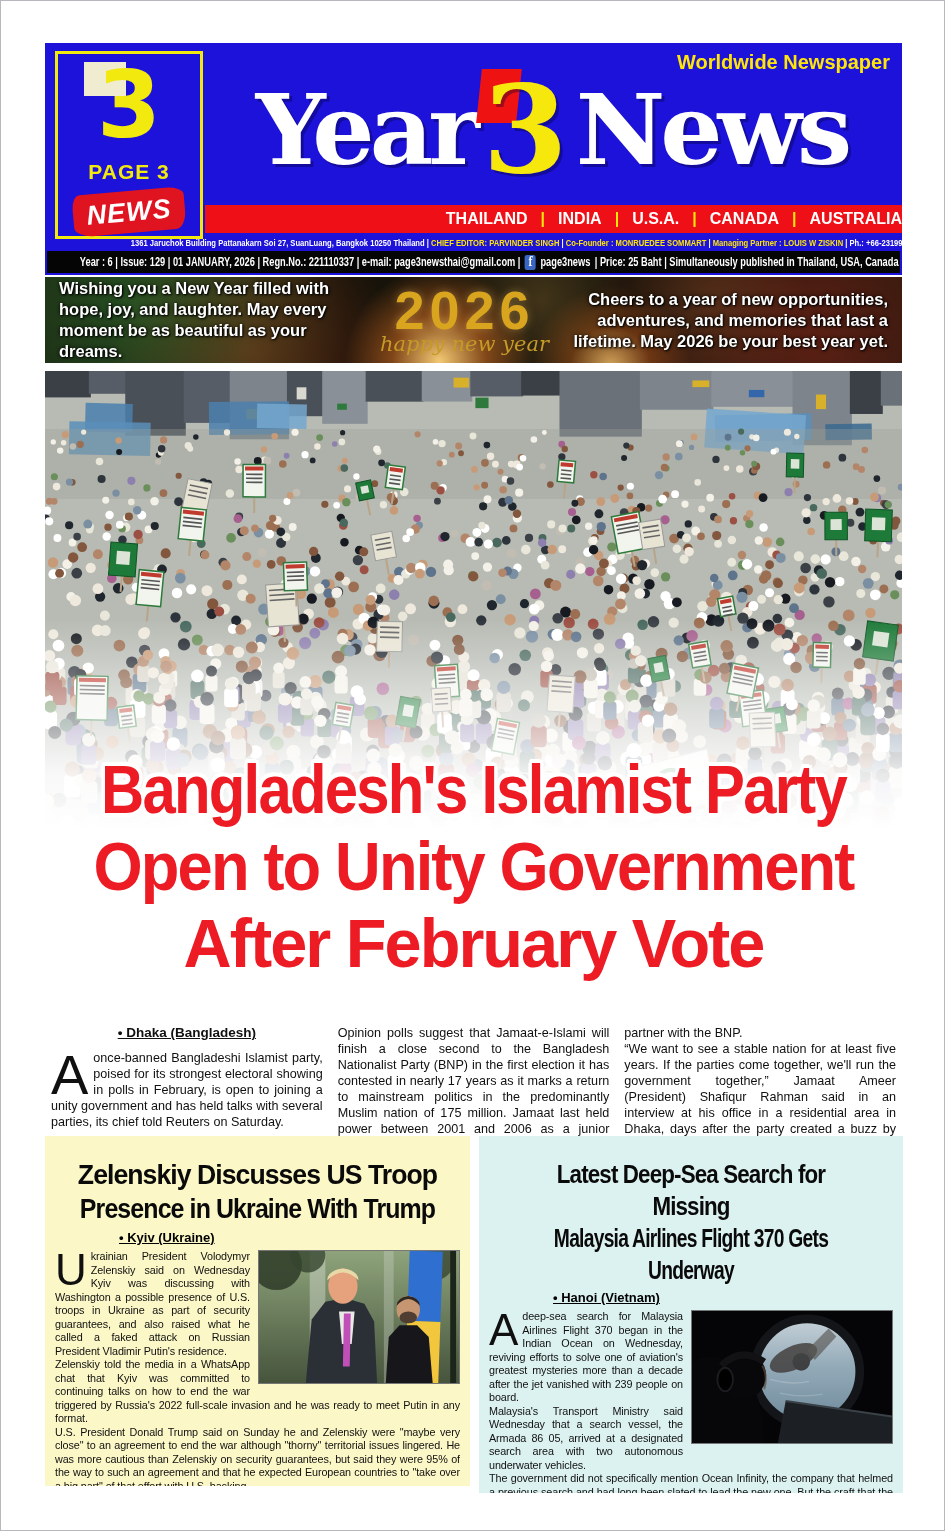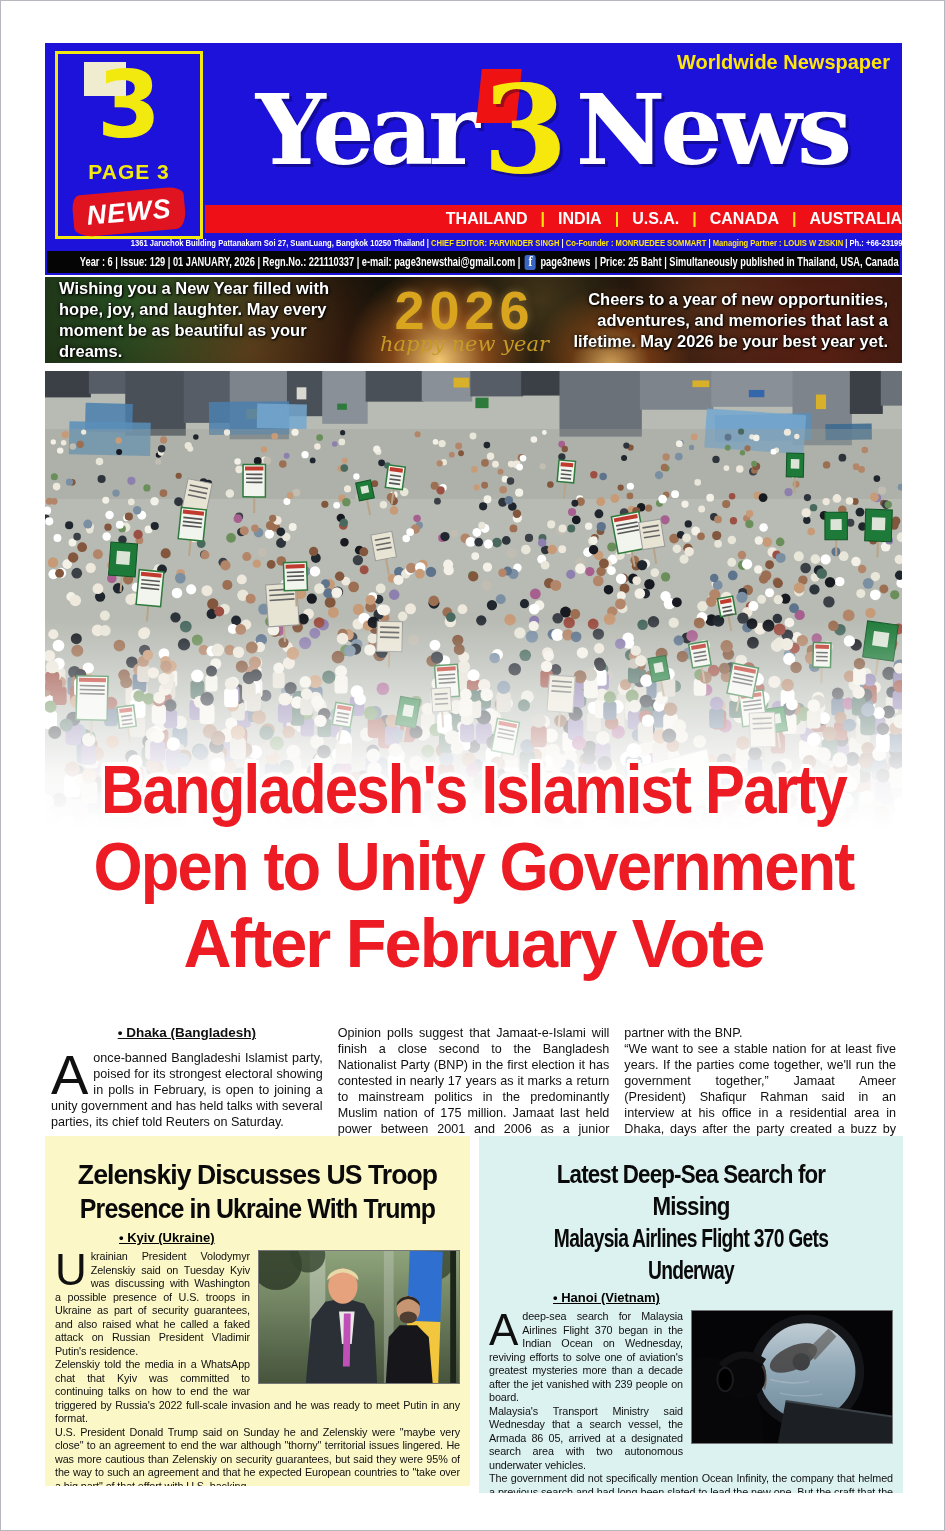--- a/index.html
+++ b/index.html
@@ -2171,21 +2171,21 @@
         <path d="M48,135 L54,70 L68,52 L88,48 L108,54 L118,72 L121,135 Z" fill="#2b2f36"></path>
         <path d="M82,62 L98,62 L95,95 L85,95 Z" fill="#e9e9e6"></path>
         <path d="M87,64 L94,64 L93,118 L86,118 Z" fill="#c050b8"></path>
         <ellipse cx="86" cy="36" rx="15" ry="18" fill="#e5a27c"></ellipse>
         <path d="M70,30 Q86,14 102,30 Q102,20 86,18 Q70,20 70,30 Z" fill="#e8d9a8"></path>
         <path d="M130,135 L133,88 L144,76 L162,76 L174,88 L178,135 Z" fill="#17171b"></path>
         <ellipse cx="153" cy="60" rx="12" ry="14" fill="#c69572"></ellipse>
         <path d="M141,56 Q153,42 165,56 Q165,48 153,46 Q141,48 141,56 Z" fill="#2e2620"></path>
         <ellipse cx="153" cy="68" rx="9" ry="6" fill="#3a2f26" opacity=".85"></ellipse>
       </svg>
-      <p><span class="p-drop">U</span><span>krainian President Volodymyr Zelenskiy said on Tuesday Kyiv was discussing with Washington a possible presence of U.S. troops in Ukraine as part of security guarantees, and also raised what he called a faked attack on Russian President Vladimir Putin's residence.</span></p>
+      <p><span class="p-drop">U</span><span>krainian President Volodymyr Zelenskiy said on Wednesday Kyiv was discussing with Washington a possible presence of U.S. troops in Ukraine as part of security guarantees, and also raised what he called a faked attack on Russian President Vladimir Putin's residence.</span></p>
       <p>Zelenskiy told the media in a WhatsApp chat that Kyiv was committed to continuing talks on how to end the war triggered by Russia's 2022 full-scale invasion and he was ready to meet Putin in any format.</p>
       <p>U.S. President Donald Trump said on Sunday he and Zelenskiy were "maybe very close" to an agreement to end the war although "thorny" territorial issues lingered. He was more cautious than Zelenskiy on security guarantees, but said they were 95% of the way to such an agreement and that he expected European countries to "take over a big part" of that effort with U.S. backing.</p>
       <div class="p-rest">Rest on Page 2</div>
     </div>
   </div>
 
   <div class="panel panel-right">
     <div class="p-headline">
       <div class="ph1">Latest Deep-Sea Search for Missing</div>
       <div class="ph2">Malaysia Airlines Flight 370 Gets Underway</div>

